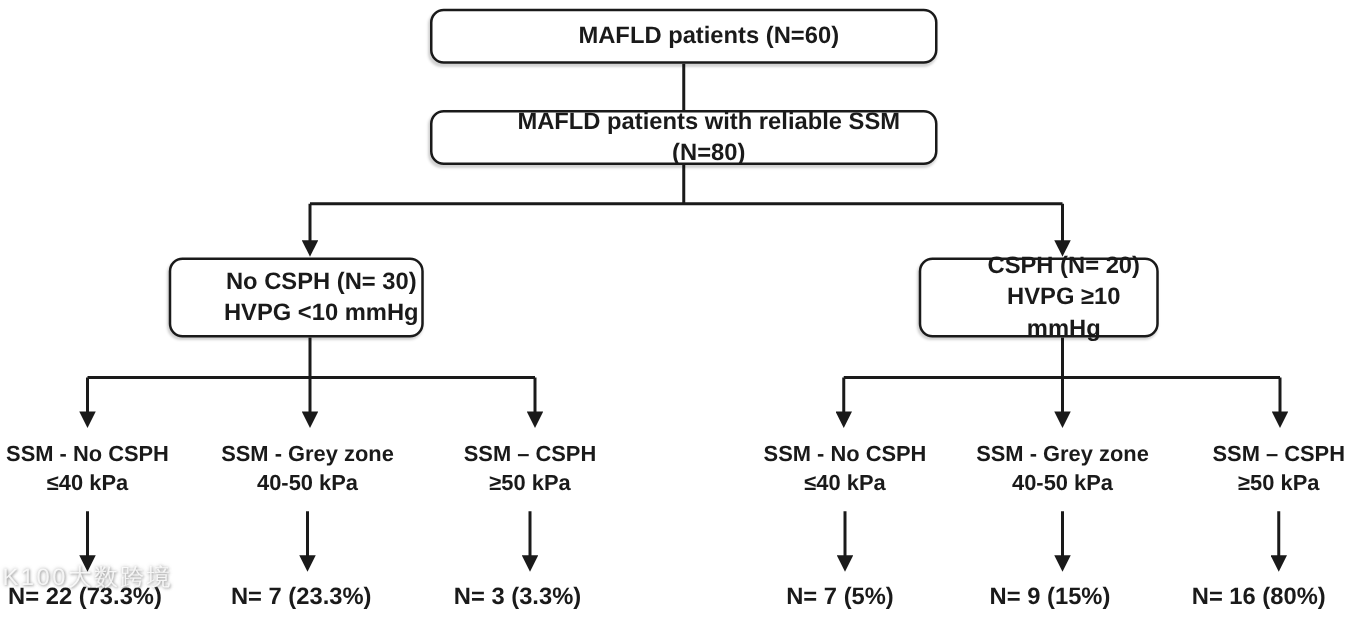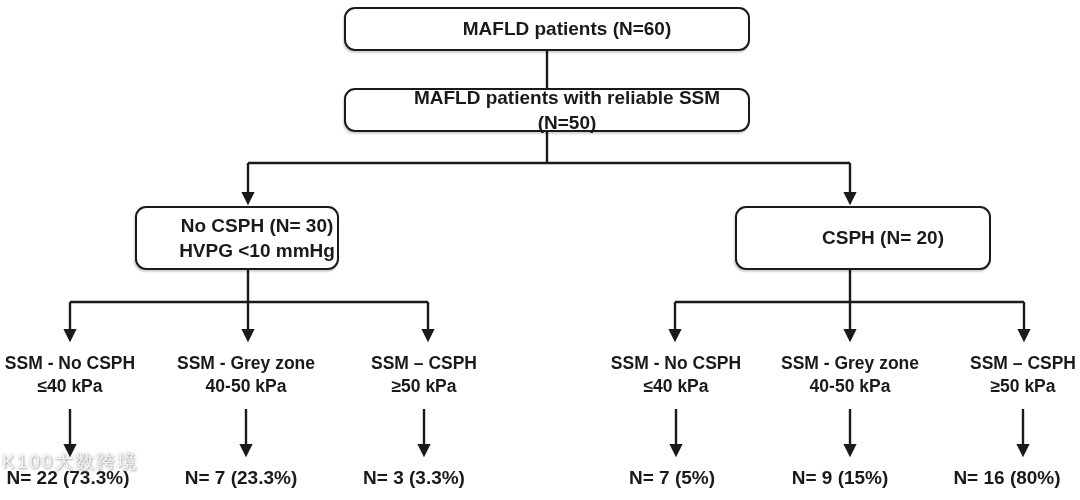--- a/index.html
+++ b/index.html
@@ -104,30 +104,31 @@
     <path class="ln" d="M676,409 V454" marker-end="url(#arrow)"></path>
     <path class="ln" d="M850,409 V454" marker-end="url(#arrow)"></path>
     <path class="ln" d="M1023,409 V454" marker-end="url(#arrow)"></path>
   </svg>
 
   <div class="box" style="left:344px; top:7px; width:406px; height:44px;">
     <span>MAFLD patients (N=60)</span>
   </div>
 
   <div class="box" style="left:344px; top:88px; width:406px; height:44px;">
-    <span>MAFLD patients with reliable SSM (N=50)</span>
+    <span>MAFLD patients with reliable SSM (N=80)</span>
   </div>
 
   <div class="box" style="left:135px; top:206px; width:204px; height:64px;">
     <span>No CSPH (N= 30)</span>
     <span>HVPG &lt;10 mmHg</span>
   </div>
 
-  <div class="box" style="left:735px; top:206px; width:256px; height:64px;justify-content:center;">
+  <div class="box" style="left:735px; top:206px; width:192px; height:64px;justify-content:center;">
     <span>CSPH (N= 20)</span>
+    <span>HVPG ≥10 mmHg</span>
   </div>
 
   <div class="leaf-label" style="left:-25px;">
     <div>SSM - No CSPH</div>
     <div>≤40 kPa</div>
   </div>
   <div class="leaf-label" style="left:151px;">
     <div>SSM - Grey zone</div>
     <div>40-50 kPa</div>
   </div>

